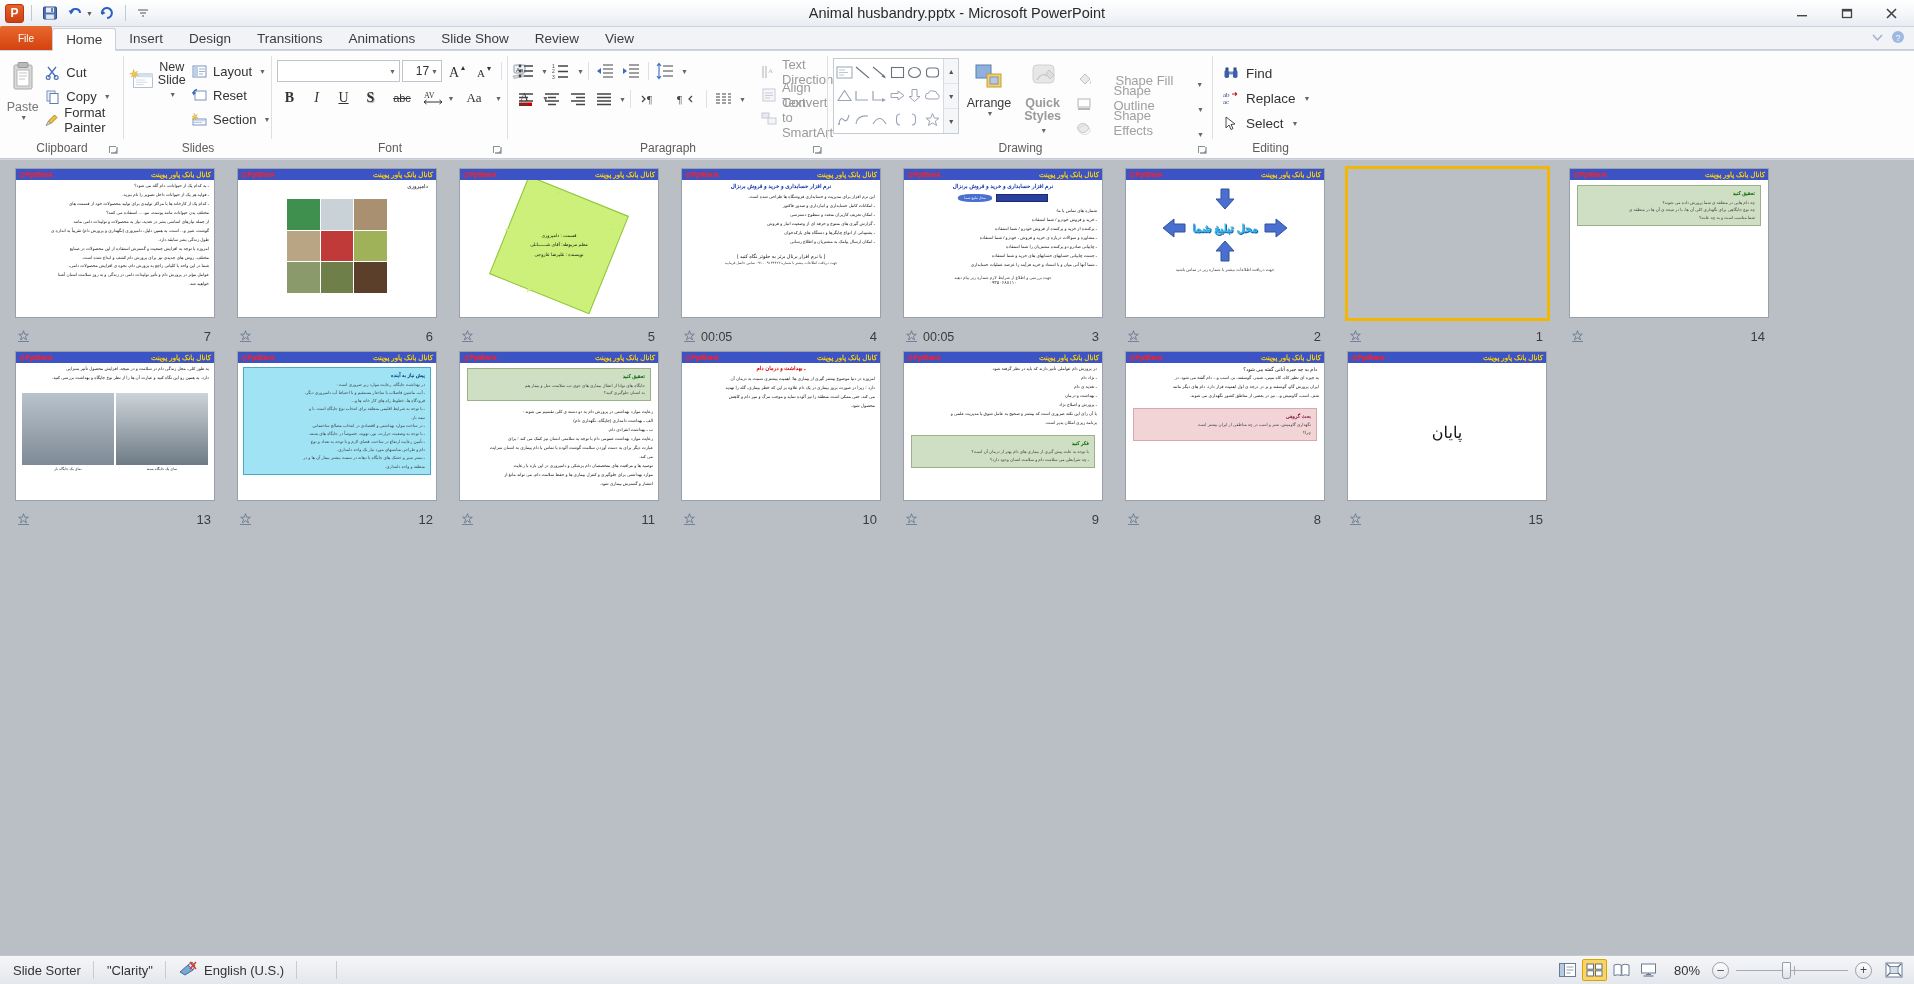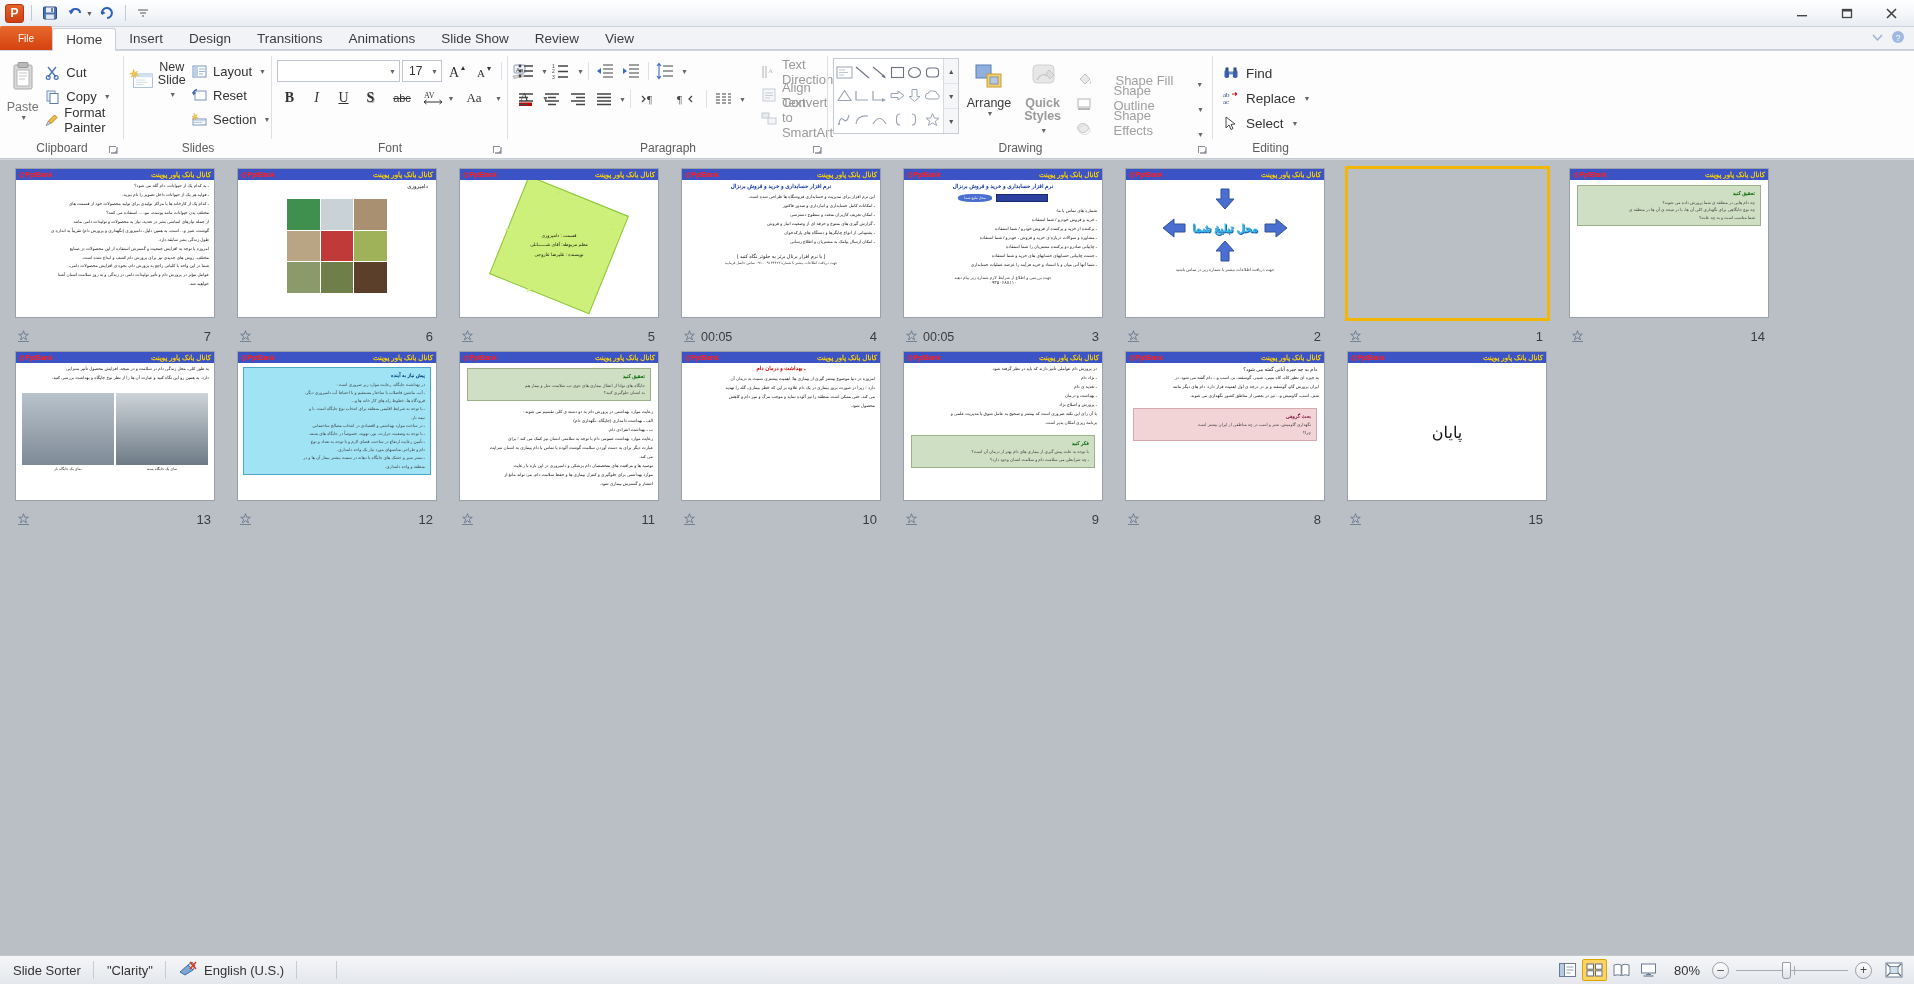--- a/index.html
+++ b/index.html
@@ -96,21 +96,21 @@
   .sl-item .ic{width:17px;height:17px;display:flex;align-items:center;justify-content:center;}
   .car{font-size:7px;color:#666;margin-left:2px;}
 
   
   .font-row{display:flex;align-items:center;gap:2px;margin-bottom:3px;}
   .fontbox{
     height:22px;border:1px solid #bfc5ce;background:#fff;display:flex;align-items:center;
     justify-content:flex-end;padding:0 3px;font-size:12px;color:#333;
   }
   .fontbox.name{width:123px;}
-  .fontbox.size{width:40px;justify-content:space-between;padding-left:6px;}
+  .fontbox.size{width:40px;padding-left:6px;}
   .fbtn{
     width:25px;height:24px;display:flex;align-items:center;justify-content:center;
     font-size:14px;color:#333;
   }
   .fbtn.wide{width:34px;}
   .fsep{width:1px;height:18px;background:#dde1e7;margin:0 3px;}
 
   
   .par-row{display:flex;align-items:center;gap:1px;margin-bottom:4px;}
   .pbtn{width:25px;height:24px;display:flex;align-items:center;justify-content:center;}
@@ -281,20 +281,21 @@
           <path d="M3 5.5 L3 10 L6.5 8 Z" fill="#2c5fc0"></path>
         </svg>
     </div>
     <div class="qsep"></div>
     <div class="qicon">
       <svg width="14" height="14" viewBox="0 0 14 14">
           <path d="M2 4 H12 M4 7 H10 M6 10 H8" stroke="#555" stroke-width="1.2"></path>
         </svg>
     </div>
   </div>
+  <div class="titletext">Animal husbandry.pptx  -  Microsoft PowerPoint</div>
   <div class="wincontrols">
     <div class="wbtn">
       <svg width="14" height="14" viewBox="0 0 14 14">
           <rect x="2" y="9" width="10" height="1.4" fill="#444"></rect>
         </svg>
     </div>
     <div class="wbtn">
       <svg width="14" height="14" viewBox="0 0 14 14">
           <rect x="2.5" y="3.5" width="9" height="8" fill="none" stroke="#444" stroke-width="1.3"></rect>
           <rect x="2.5" y="3.5" width="9" height="2" fill="#444"></rect>

